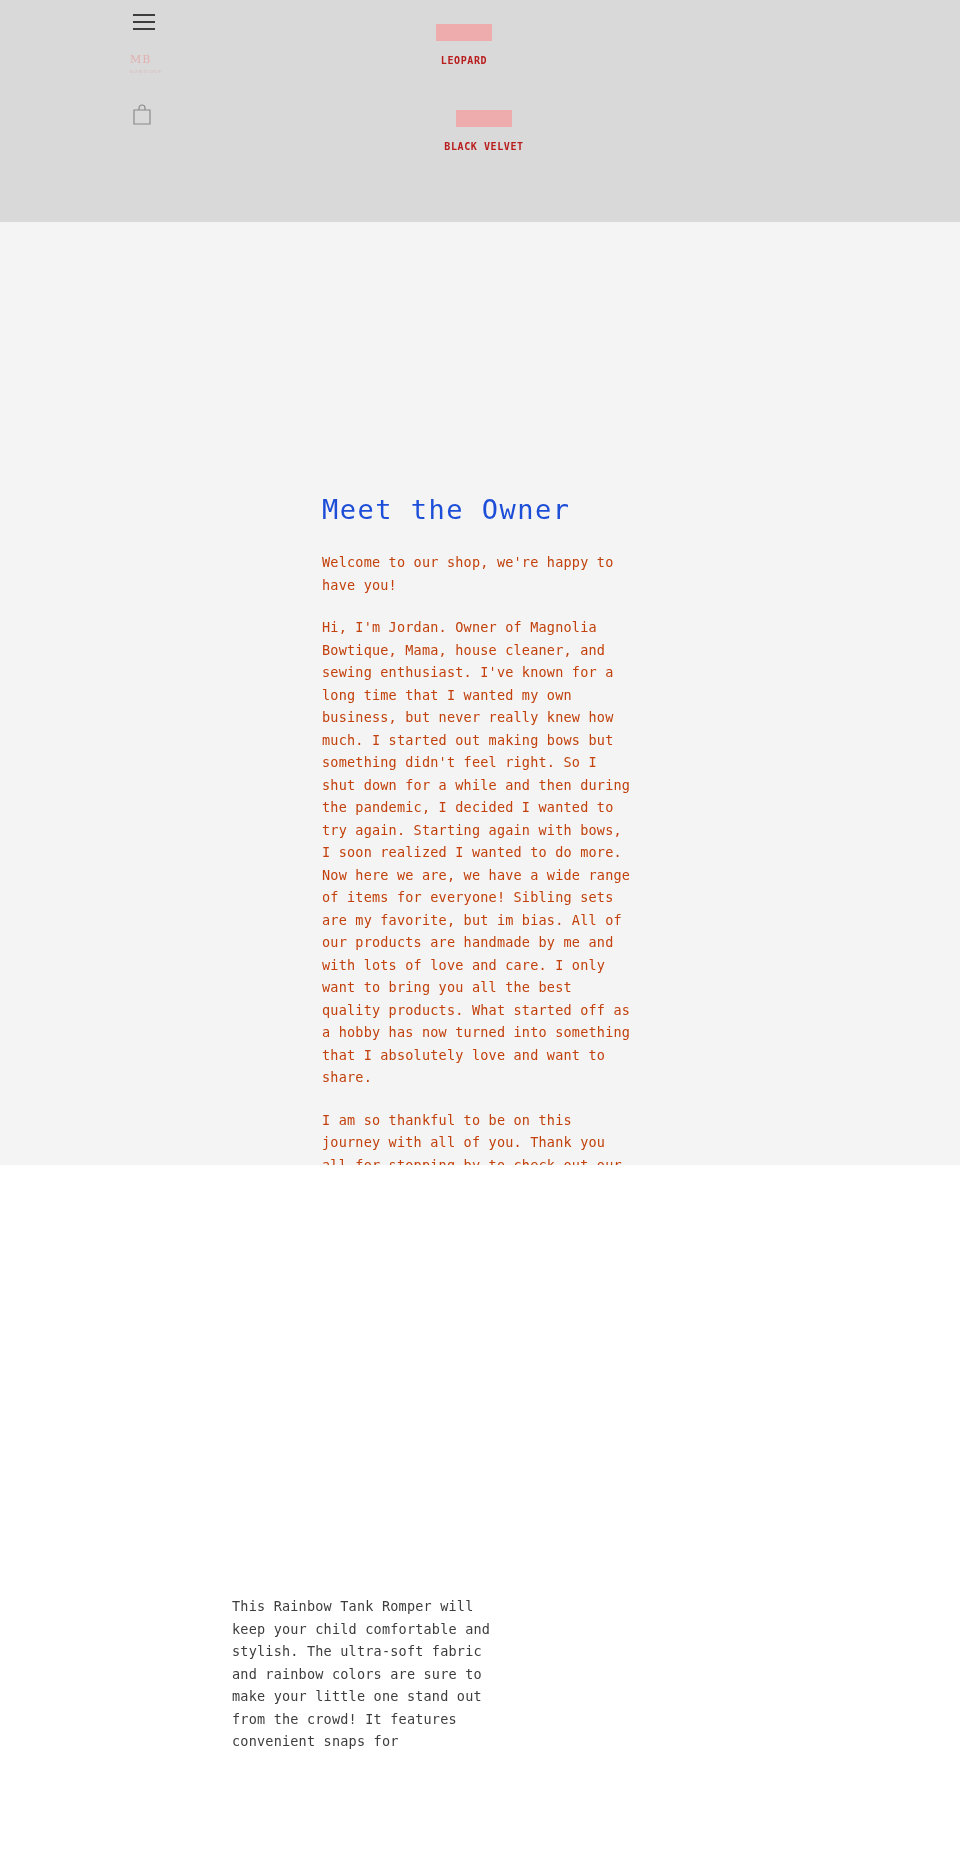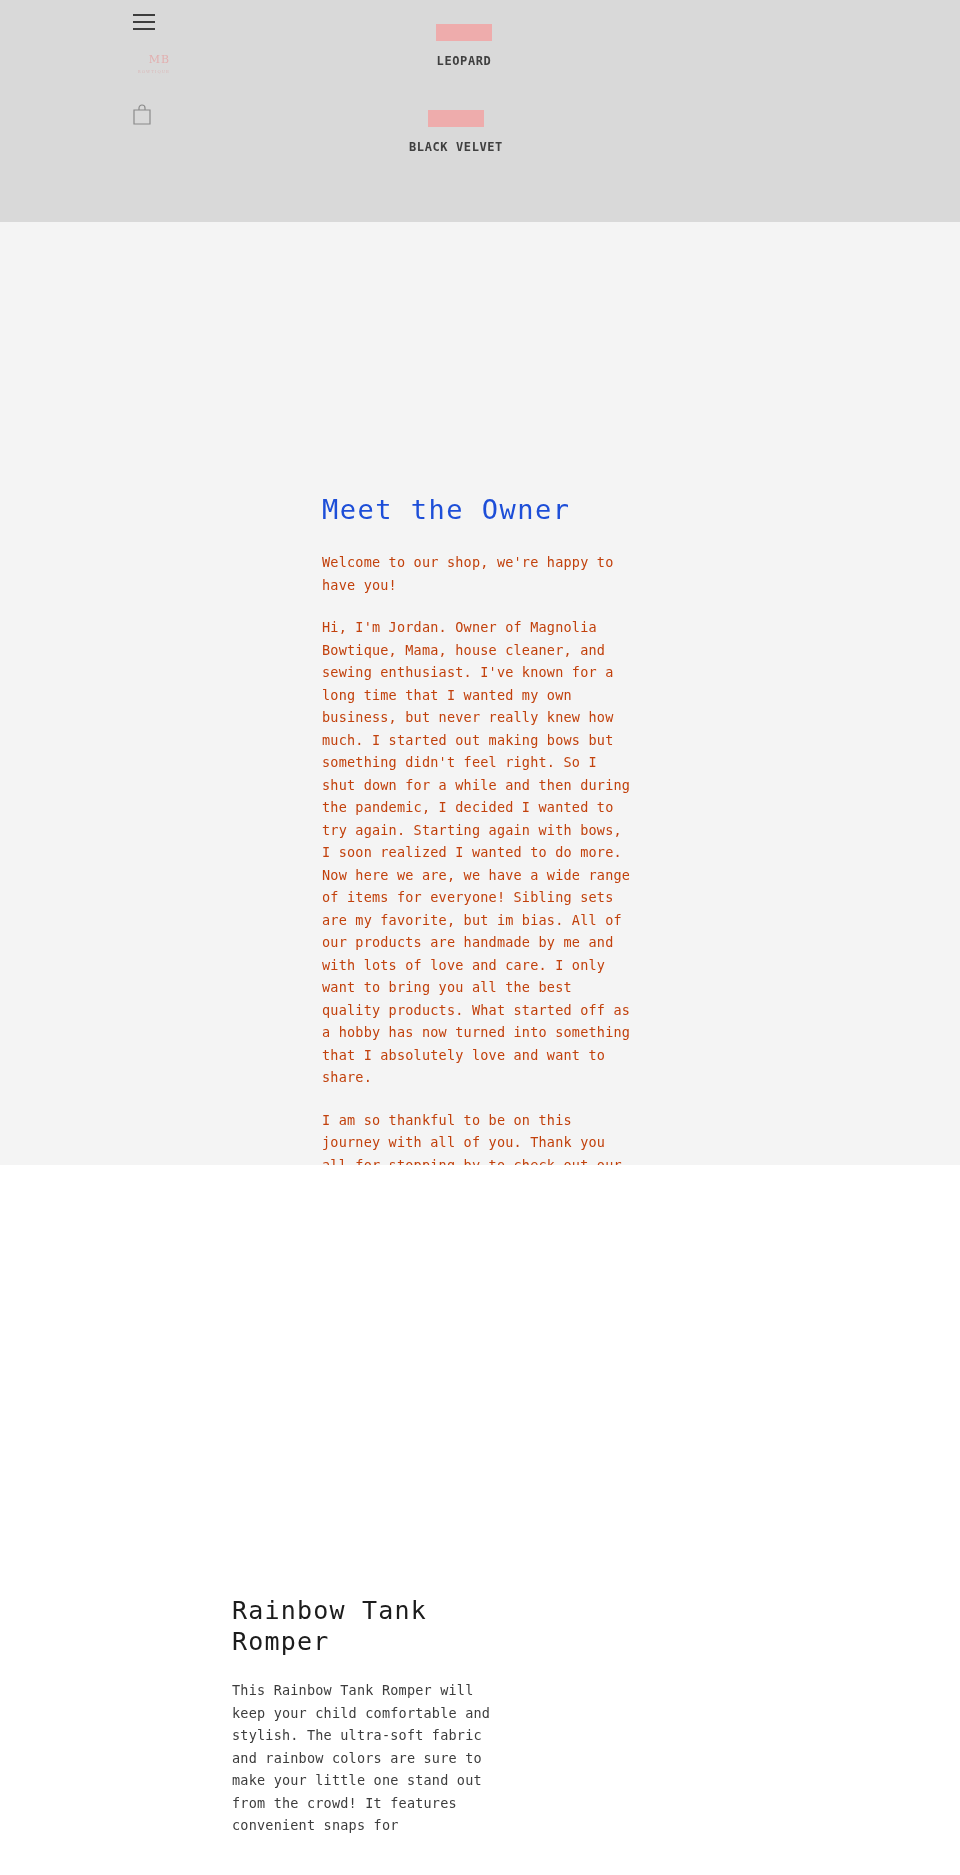--- a/index.html
+++ b/index.html
@@ -39,56 +39,56 @@
     position: absolute;
     left: 130px;
     top: 54px;
     width: 40px;
     height: 26px;
     font-family: "DejaVu Serif", serif;
     font-size: 11px;
     line-height: 12px;
     color: #e4a8a8;
     letter-spacing: 1px;
-    text-align: right;
+    text-align: left;
     opacity: .85;
   }
   .brand-logo .sub {
     font-size: 4px;
     letter-spacing: 1px;
     color: #d9b4b4;
   }
   .cart-btn {
     position: absolute;
     left: 132px;
     top: 104px;
     width: 24px;
     height: 26px;
     cursor: pointer;
   }
   .cart-btn svg { display: block; }
 
   .suggest {
     position: absolute;
     text-align: center;
-    font-size: 12px;
+    font-size: 10px;
     font-weight: bold;
     letter-spacing: .6px;
-    color: #404040;
+    color: #b91c1c;
     line-height: 28px;
   }
   .suggest .swatch {
     display: block;
     width: 56px;
     height: 17px;
     background: #eeacac;
     margin: 0 auto 6px auto;
   }
   .sug1 { left: 404px; top: 24px; width: 120px; }
-  .sug2 { left: 396px; top: 110px; width: 120px; }
+  .sug2 { left: 424px; top: 110px; width: 120px; }
 
   
   .about-section {
     position: relative;
     width: 960px;
     height: 943px;
     background: #f4f4f4;
     padding-top: 1px;
   }
   .about-inner {
@@ -209,16 +209,15 @@
     <p>Hi, I'm Jordan. Owner of Magnolia Bowtique, Mama, house cleaner, and sewing enthusiast. I've known for a long time that I wanted my own business, but never really knew how much. I started out making bows but something didn't feel right. So I shut down for a while and then during the pandemic, I decided I wanted to try again. Starting again with bows, I soon realized I wanted to do more. Now here we are, we have a wide range of items for everyone! Sibling sets are my favorite, but im bias. All of our products are handmade by me and with lots of love and care. I only want to bring you all the best quality products. What started off as a hobby has now turned into something that I absolutely love and want to share.</p>
     <p class="tight">I am so thankful to be on this journey with all of you. Thank you all for stopping by to check out our page, and I hope you will check out our social media pages.</p>
     <p>Also don't forget to join our VIP group for first looks and sneak peeks, and exclusive discounts.</p>
     <a class="vip-button" href="#">MAGNOLIA BOWTIQUE HANDMADE VIP</a>
   </div>
 </div>
 
 <div class="product-section">
   <div class="product-image"></div>
   <div class="product-info">
-    <h2 class="product-title">Rainbow Tank Romper</h2>
     <div class="product-desc">This Rainbow Tank Romper will keep your child comfortable and stylish. The ultra-soft fabric and rainbow colors are sure to make your little one stand out from the crowd! It features convenient snaps for</div>
   </div>
 </div>
 
 </body></html>

